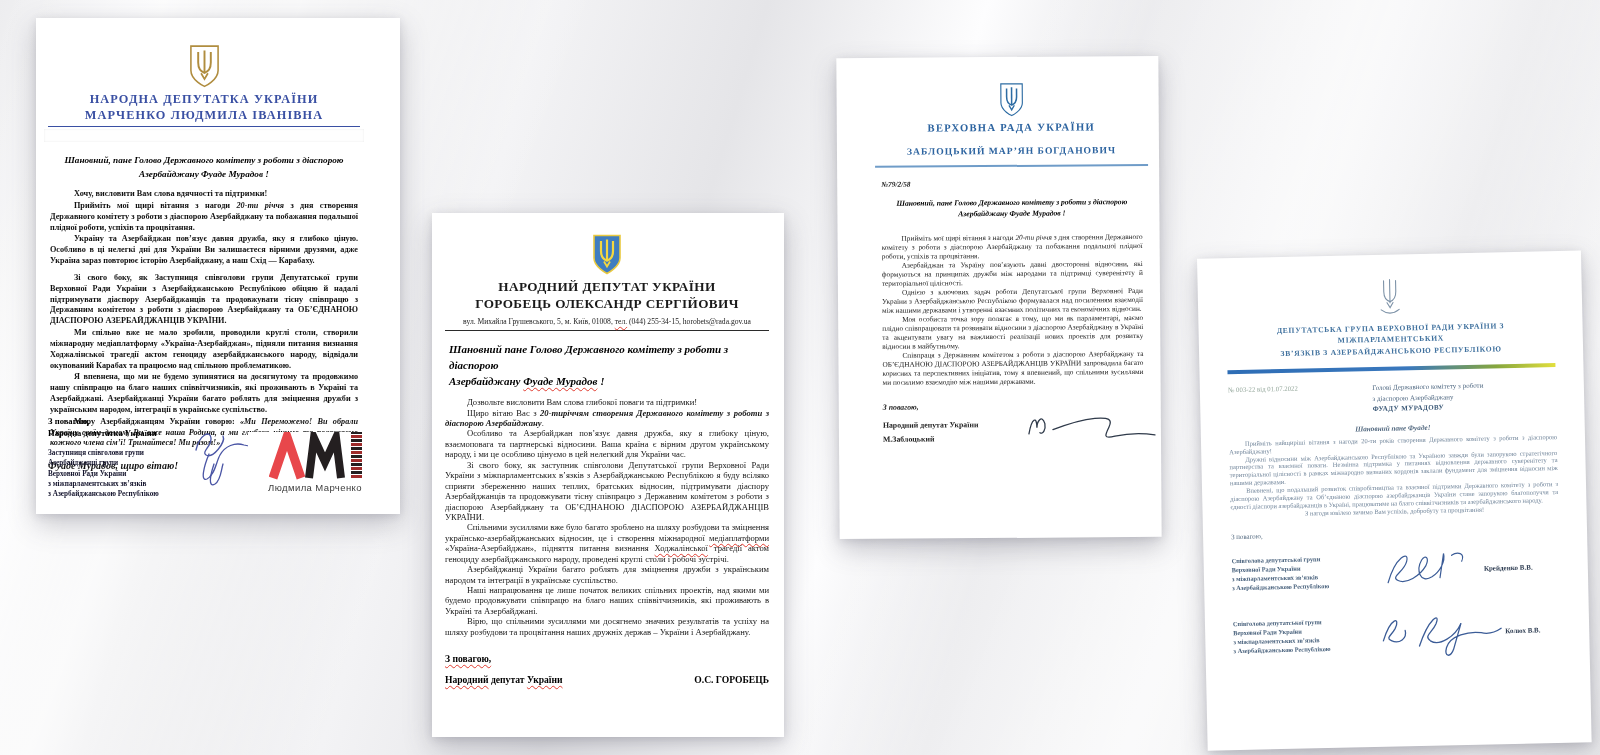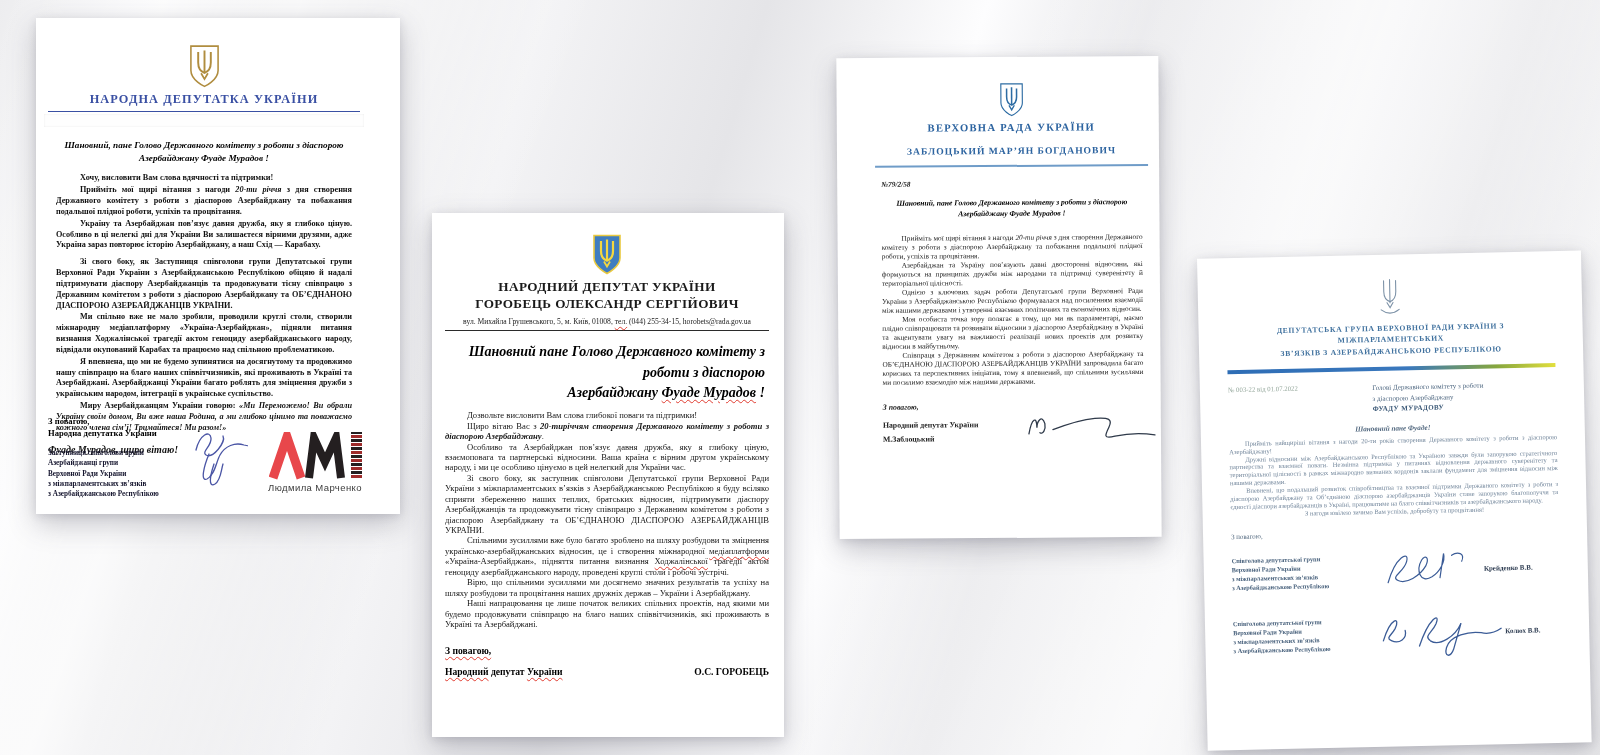--- a/index.html
+++ b/index.html
@@ -16,41 +16,41 @@
 
   
   .p1{left:36px;top:18px;width:364px;height:496px;padding:0;}
   .p1 .inner{position:absolute;left:12px;right:40px;top:0;}
   .p1 .emblem{display:block;margin:26px auto 3px;}
   .l1-title{font-weight:bold;color:#3a50a3;text-align:center;font-size:12.3px;letter-spacing:1.1px;line-height:1.28;}
   .l1-rule{border:none;border-top:1.4px solid #3a50a3;margin:3px 0 0;}
   .l1-redact{height:13px;background:#fefefe;box-shadow:0 0 2px rgba(0,0,0,.10) inset;margin:2px -4px 0;}
   .l1-salut{font-weight:bold;font-style:italic;text-align:center;font-size:9.2px;line-height:1.45;margin:12px 6px 8px;}
   .l1-body{font-size:8.2px;font-weight:bold;line-height:1.32;text-align:justify;color:#111;}
-  .l1-body p{margin:0 8px 1px;text-indent:24px;}
+  .l1-body p{margin:0 2px 1px;text-indent:24px;}
   .l1-body p.gap{margin-top:6px;}
   .l1-quote{font-style:italic;}
   .l1-close{font-weight:bold;font-style:italic;font-size:10px;margin-top:10px;}
   .l1-bottom{position:absolute;left:12px;right:24px;top:398px;height:94px;}
   .l1-sign-open{font-weight:bold;font-size:8.6px;line-height:1.35;}
   .l1-role{font-weight:bold;font-size:7.2px;line-height:1.42;margin-top:9px;color:#15152e;}
   .l1-signature{position:absolute;left:140px;top:8px;}
   .l1-logo{position:absolute;right:-6px;top:16px;width:134px;height:66px;background:#fff;display:flex;flex-direction:column;align-items:center;justify-content:flex-start;}
   .l1-logo-row{display:flex;align-items:flex-start;gap:4px;}
   .l1-logo-band{width:11px;height:46px;background:repeating-linear-gradient(0deg,#9e2b2b 0 3px,#fff 3px 4px,#241f20 4px 7px,#fff 7px 8px);}
   .l1-logo-caption{font-family:"Liberation Sans",sans-serif;font-size:9.5px;color:#3c3c3c;margin-top:2px;letter-spacing:.4px;}
 
   
   .p2{left:432px;top:213px;width:352px;height:524px;}
   .p2 .inner{position:absolute;left:13px;right:15px;top:0;}
   .p2 .emblem{display:block;margin:21px auto 2px;}
   .l2-title{font-weight:bold;color:#1a1a1a;text-align:center;font-size:13.2px;letter-spacing:.4px;line-height:1.3;}
   .l2-address{font-size:7.6px;text-align:center;color:#222;margin-top:5px;}
   .l2-rule{border:none;border-top:1.5px solid #2b2b2b;margin:4px 0 0;}
-  .l2-salut{font-weight:bold;font-style:italic;text-align:right;font-size:14px;line-height:1.45;margin:11px 4px 7px;}
+  .l2-salut{font-weight:bold;font-style:italic;text-align:left;font-size:11px;line-height:1.45;margin:11px 4px 7px;}
   .l2-body{font-size:8.6px;line-height:1.215;text-align:justify;color:#151515;}
   .l2-body p{margin:0;text-indent:22px;}
   .l2-sign{display:flex;justify-content:space-between;align-items:flex-end;margin-top:16px;font-weight:bold;font-size:9.6px;}
   .l2-sign .left div{margin-bottom:10px;}
   .sq{text-decoration:underline wavy #e03c31 1px;text-underline-offset:2px;}
 
   
   .p3{left:838px;top:57px;width:322px;height:481px;transform:rotate(-.4deg);}
   .p3 .inner{position:absolute;left:44px;right:17px;top:0;}
   .p3 .emblem{display:block;margin:25px auto 4px;}
@@ -96,20 +96,21 @@
   <div class="paper p1">
     <div class="inner">
       <svg class="emblem" width="33" height="45" viewBox="0 0 34 46">
         <path d="M3 2 H31 V27 C31 37 17 43.5 17 43.5 C17 43.5 3 37 3 27 Z" fill="none" stroke="#b08d3f" stroke-width="1.6"></path>
         <path d="M10.5 8 V19 C10.5 25 13.5 28.5 17 29.6 C20.5 28.5 23.5 25 23.5 19 V8" fill="none" stroke="#b08d3f" stroke-width="2"></path>
         <path d="M17 6.5 V30" stroke="#b08d3f" stroke-width="2"></path>
         <path d="M13.5 30 L17 36 L20.5 30" fill="none" stroke="#b08d3f" stroke-width="1.8"></path>
       </svg>
       <div class="l1-title">
         <div>НАРОДНА  ДЕПУТАТКА  УКРАЇНИ</div>
+        <div>МАРЧЕНКО ЛЮДМИЛА ІВАНІВНА</div>
       </div>
       <hr class="l1-rule">
       <div class="l1-redact"></div>
       <div class="l1-salut">
         <span>Шановний,  пане Голово Державного комітету з роботи з діаспорою</span><br>
         <span>Азербайджану Фуаде Мурадов !</span>
       </div>
       <div class="l1-body">
         <p>Хочу, висловити Вам слова вдячності та підтримки!</p>
         <p><span>Прийміть мої щирі вітання з нагоди </span><i>20-ти річчя</i><span> з дня створення Державного комітету з роботи з діаспорою Азербайджану та побажання подальшої плідної роботи, успіхів та процвітання.</span></p>
@@ -170,22 +171,23 @@
       <div class="l2-salut">
         <span>Шановний пане Голово Державного комітету з роботи з діаспорою</span><br>
         <span>Азербайджану  </span><span class="sq">Фуаде Мурадов</span><span> !</span>
       </div>
       <div class="l2-body">
         <p>Дозвольте висловити Вам слова глибокої поваги та підтримки!</p>
         <p><span>Щиро вітаю Вас з </span><b><i>20-тиріччям створення Державного комітету з роботи з діаспорою Азербайджану</i></b><span>.</span></p>
         <p>Особливо та Азербайджан пов’язує давня дружба, яку я глибоку ціную, взаємоповага та партнерські відносини. Ваша країна є вірним другом українському народу, і ми це особливо цінуємо в цей нелегкий для України час.</p>
         <p>Зі свого боку, як заступник співголови Депутатської групи Верховної Ради України з міжпарламентських в’язків з Азербайджанською Республікою я буду всіляко сприяти збереженню наших теплих, братських відносин, підтримувати діаспору Азербайджанців та продовжувати тісну співпрацю з Державним комітетом з роботи з діаспорою Азербайджану та ОБ’ЄДНАНОЮ ДІАСПОРОЮ АЗЕРБАЙДЖАНЦІВ УКРАЇНИ.</p>
         <p><span>Спільними зусиллями вже було багато зроблено на шляху розбудови та зміцнення українсько-азербайджанських відносин, це і створення міжнародної </span><span class="sq">медіаплатформи</span><span> «Україна-Азербайджан», підняття питання визнання </span><span class="sq">Ходжалінської</span><span> трагедії актом геноциду азербайджанського народу, проведені круглі столи і робочі зустрічі.</span></p>
+        <p>Азербайджанці України багато роблять для зміцнення дружби з українським народом та інтеграції в українське суспільство.</p>
+        <p>Наші напрацювання це лише початок великих спільних проектів, над якими ми будемо продовжувати співпрацю на благо наших співвітчизників, які проживають в Україні та Азербайджані.</p>
         <p>Вірю, що спільними зусиллями ми досягнемо значних результатів та успіху на шляху розбудови та процвітання наших дружніх держав – України і Азербайджану.</p>
-        <p>Наші напрацювання це лише початок великих спільних проектів, над якими ми будемо продовжувати співпрацю на благо наших співвітчизників, які проживають в Україні та Азербайджані.</p>
       </div>
       <div class="l2-sign">
         <div class="left">
           <div class="sq">З повагою,</div>
           <span class="sq">Народний</span><span> депутат </span><span class="sq">України</span>
         </div>
         <div>О.С. ГОРОБЕЦЬ</div>
       </div>
     </div>
   </div>

